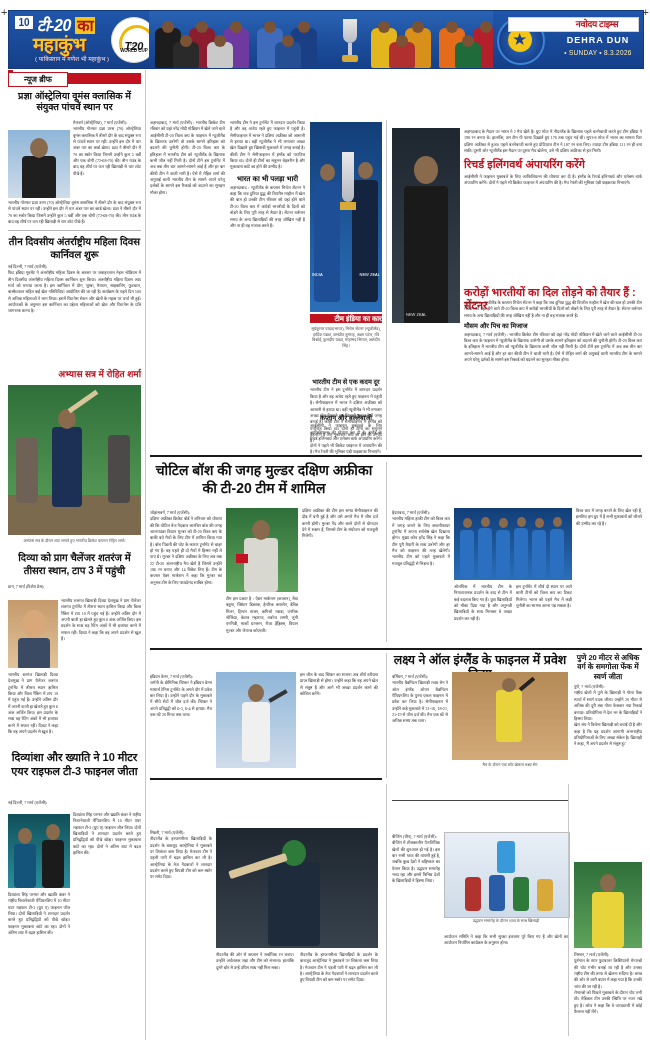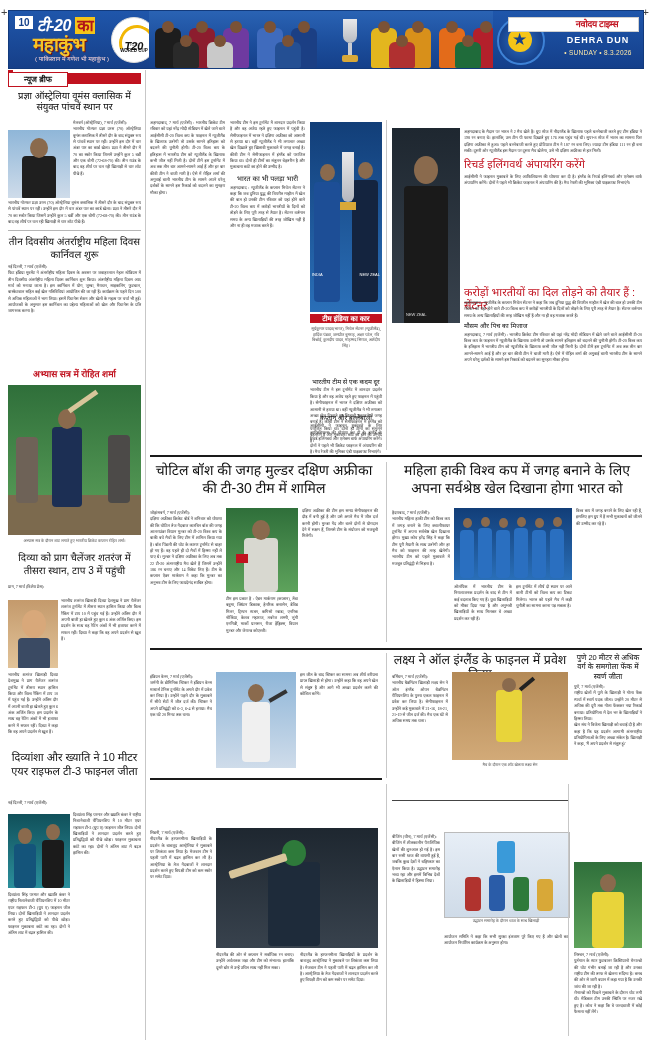--- a/index.html
+++ b/index.html
@@ -65,39 +65,39 @@
 
   .crop-tl,.crop-tr{position:absolute;font-size:11px;color:#444;font-family:"Liberation Sans",sans-serif;}
   .crop-tl{left:1px;top:6px;} .crop-tr{right:1px;top:6px;}
 
   
   .col{position:absolute;box-sizing:border-box;}
   .rule-v{position:absolute;width:1px;background:#c7c7c7;}
   .rule-h{position:absolute;height:1px;background:#b5b5b5;}
   .thickrule{position:absolute;height:2px;background:#1a1a1a;}
 
-  .hd{font-family:"Liberation Sans",sans-serif;font-weight:normal;color:#111;line-height:1.15;}
+  .hd{font-family:"Liberation Sans",sans-serif;font-weight:bold;color:#111;line-height:1.15;}
   .hd-red{color:#c1121f;}
   .kicker{font-family:"Liberation Sans",sans-serif;font-size:9.5px;color:#222;text-align:center;}
 
   .body-txt{font-size:4.1px;line-height:1.55;text-align:justify;color:#2a2a2a;
     font-family:"Liberation Serif",serif;}
   .cap{font-size:4px;color:#444;text-align:center;line-height:1.4;}
 
   .photo{position:absolute;overflow:hidden;background:#8e9aa6;}
   .ph-sky{background:linear-gradient(180deg,#8fb6d8,#cfdcea);}
   .ph-green{background:linear-gradient(180deg,#2f6f3a,#5ea35c);}
   .ph-dark{background:linear-gradient(180deg,#1e2730,#38424d);}
   .ph-blue{background:linear-gradient(180deg,#123e78,#2a6fb8);}
   .ph-warm{background:linear-gradient(180deg,#c49a6c,#e2c49a);}
   .ph-teal{background:linear-gradient(180deg,#10505a,#2b8f9c);}
   .figure{position:absolute;background:#26303a;border-radius:4px;}
   .head-dot{position:absolute;border-radius:50%;background:#8a6a4d;}
   .redbox-label{position:absolute;background:#c1121f;color:#fff;font-family:"Liberation Sans",sans-serif;
-    font-weight:bold;font-size:7px;text-align:center;}
+    font-weight:bold;font-size:7px;text-align:right;}
   .yellowrule{position:absolute;height:1px;background:#e0b73a;}
 
   .newsbrief{position:absolute;left:8px;top:70px;width:133px;height:18px;}
   .nb-tab{position:absolute;left:0;top:2px;width:58px;height:13px;border:1px solid #c1121f;
     background:#fff;}
   .nb-tab span{display:block;text-align:center;font-family:"Liberation Sans",sans-serif;
     font-weight:bold;font-size:8px;line-height:13px;color:#111;}
   .nb-bar{position:absolute;left:60px;top:3px;width:73px;height:11px;background:#c1121f;}
   .nb-cap{position:absolute;left:0;top:0;width:5px;height:17px;background:#c1121f;}
 </style>
@@ -294,43 +294,40 @@
     <div class="head-dot" style="left:38px;top:10px;width:14px;height:16px;"></div>
   </div>
   <div class="col" style="left:73px;top:812px;width:68px;height:220px;overflow:hidden;">
     <div class="body-txt">दिव्यांशा सिंह परमार और ख्याति कंवर ने राष्ट्रीय निशानेबाजी चैंपियनशिप में 10 मीटर एयर राइफल टी-3 (ग्रुप ए) फाइनल जीत लिया। दोनों खिलाड़ियों ने शानदार प्रदर्शन करते हुए प्रतिद्वंद्वियों को पीछे छोड़ा। फाइनल मुकाबला कांटे का रहा। दोनों ने अंतिम शाट में बढ़त हासिल की।</div>
   </div>
   <div class="col" style="left:8px;top:892px;width:62px;height:140px;overflow:hidden;">
     <div class="body-txt">दिव्यांशा सिंह परमार और ख्याति कंवर ने राष्ट्रीय निशानेबाजी चैंपियनशिप में 10 मीटर एयर राइफल टी-3 (ग्रुप ए) फाइनल जीत लिया। दोनों खिलाड़ियों ने शानदार प्रदर्शन करते हुए प्रतिद्वंद्वियों को पीछे छोड़ा। फाइनल मुकाबला कांटे का रहा। दोनों ने अंतिम शाट में बढ़त हासिल की।</div>
   </div>
 
   <div class="col" style="left:150px;top:462px;width:228px;">
-    <div class="hd" style="font-size:14px;text-align:center;line-height:1.25;">चोटिल बॉश की जगह मुल्डर दक्षिण अफ्रीका की टी-30 टीम में शामिल</div>
+    <div class="hd" style="font-size:14px;text-align:center;line-height:1.25;">चोटिल बॉश की जगह मुल्डर दक्षिण अफ्रीका की टी-20 टीम में शामिल</div>
   </div>
   <div class="rule-v" style="left:386px;top:462px;height:180px;"></div>
 
   <div class="col" style="left:150px;top:510px;width:72px;height:130px;overflow:hidden;">
     <div class="body-txt">जोहांसबर्ग, 7 मार्च (एजेंसी):</div>
     <div class="body-txt">दक्षिण अफ्रीका क्रिकेट बोर्ड ने शनिवार को घोषणा की कि चोटिल तेज गेंदबाज कारबिन बॉश की जगह आलराउंडर वियान मुल्डर को टी-20 विश्व कप के बाकी बचे मैचों के लिए टीम में शामिल किया गया है। बॉश पिंडली की चोट के कारण टूर्नामेंट से बाहर हो गए हैं। वह पहले ही दो मैचों में हिस्सा नहीं ले पाए थे। मुल्डर ने दक्षिण अफ्रीका के लिए अब तक 22 टी-20 अंतरराष्ट्रीय मैच खेले हैं जिसमें उन्होंने 186 रन बनाए और 14 विकेट लिए हैं। टीम के कप्तान ऐडन मार्कराम ने कहा कि मुल्डर का अनुभव टीम के लिए फायदेमंद साबित होगा।</div>
   </div>
   <div class="photo ph-green" style="left:226px;top:508px;width:72px;height:84px;">
     <div class="figure" style="left:18px;top:30px;width:34px;height:54px;background:#d8d8d0;"></div>
     <div class="head-dot" style="left:26px;top:12px;width:18px;height:20px;"></div>
     <div style="position:absolute;left:10px;top:46px;width:12px;height:9px;background:#c1121f;"></div>
   </div>
   <div class="col" style="left:302px;top:508px;width:76px;height:134px;overflow:hidden;">
     <div class="body-txt">दक्षिण अफ्रीका की टीम इस समय सेमीफाइनल की दौड़ में बनी हुई है और उसे अगले मैच में जीत दर्ज करनी होगी। मुल्डर गेंद और बल्ले दोनों से योगदान देने में सक्षम हैं, जिससे टीम के संयोजन को मजबूती मिलेगी।</div>
   </div>
   <div class="col" style="left:226px;top:596px;width:72px;height:46px;overflow:hidden;">
     <div class="body-txt">टीम इस प्रकार है : ऐडन मार्कराम (कप्तान), तेंबा बवुमा, क्विंटन डिकाक, हेनरिक क्लासेन, डेविड मिलर, ट्रिस्टन स्टब्स, कगिसो रबाडा, एनरिक नोर्किया, केशव महाराज, तबरेज शम्सी, लुंगी एनगिडी, मार्को यानसन, रीजा हेंड्रिक्स, वियान मुल्डर और जेराल्ड कोएत्जी।</div>
   </div>
 
-  <div class="col" style="left:392px;top:462px;width:250px;">
-    <div class="hd" style="font-size:14px;text-align:center;line-height:1.25;">महिला हाकी विश्व कप में जगह बनाने के लिए अपना सर्वश्रेष्ठ खेल दिखाना होगा भारत को</div>
-  </div>
   <div class="col" style="left:392px;top:510px;width:58px;height:132px;overflow:hidden;">
     <div class="body-txt">हैदराबाद, 7 मार्च (एजेंसी):</div>
     <div class="body-txt">भारतीय महिला हाकी टीम को विश्व कप में जगह बनाने के लिए क्वालीफायर टूर्नामेंट में अपना सर्वश्रेष्ठ खेल दिखाना होगा। मुख्य कोच हरेंद्र सिंह ने कहा कि टीम पूरी तैयारी के साथ उतरेगी और हर मैच को फाइनल की तरह खेलेगी। भारतीय टीम को पहले मुकाबले में मजबूत प्रतिद्वंद्वी से भिड़ना है।</div>
   </div>
   <div class="photo ph-blue" style="left:454px;top:508px;width:118px;height:72px;">
     <div class="figure" style="left:6px;top:22px;width:14px;height:48px;background:#2a6fc0;"></div>
     <div class="figure" style="left:24px;top:20px;width:14px;height:50px;background:#2a6fc0;"></div>
     <div class="figure" style="left:42px;top:22px;width:14px;height:48px;background:#2a6fc0;"></div>
     <div class="figure" style="left:60px;top:20px;width:14px;height:50px;background:#2a6fc0;"></div>
     <div class="figure" style="left:78px;top:22px;width:14px;height:48px;background:#2a6fc0;"></div>

